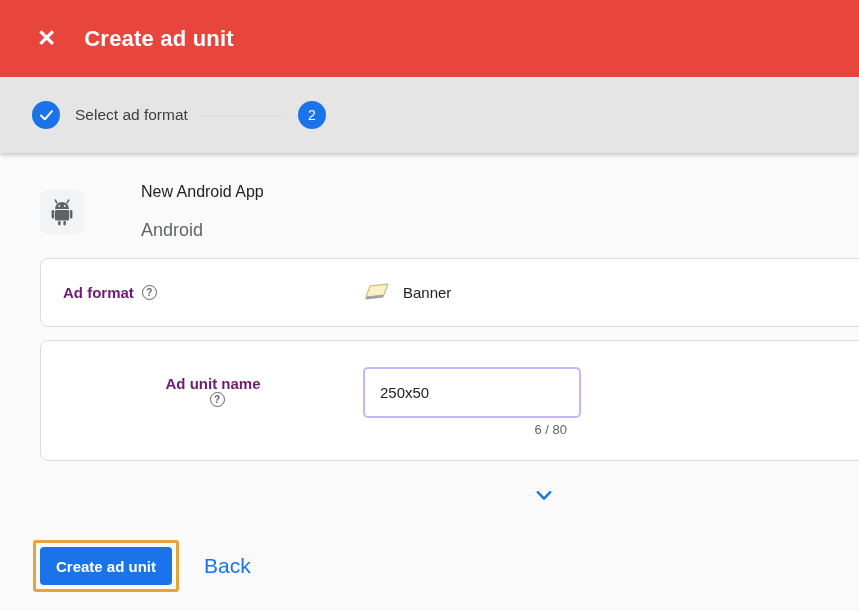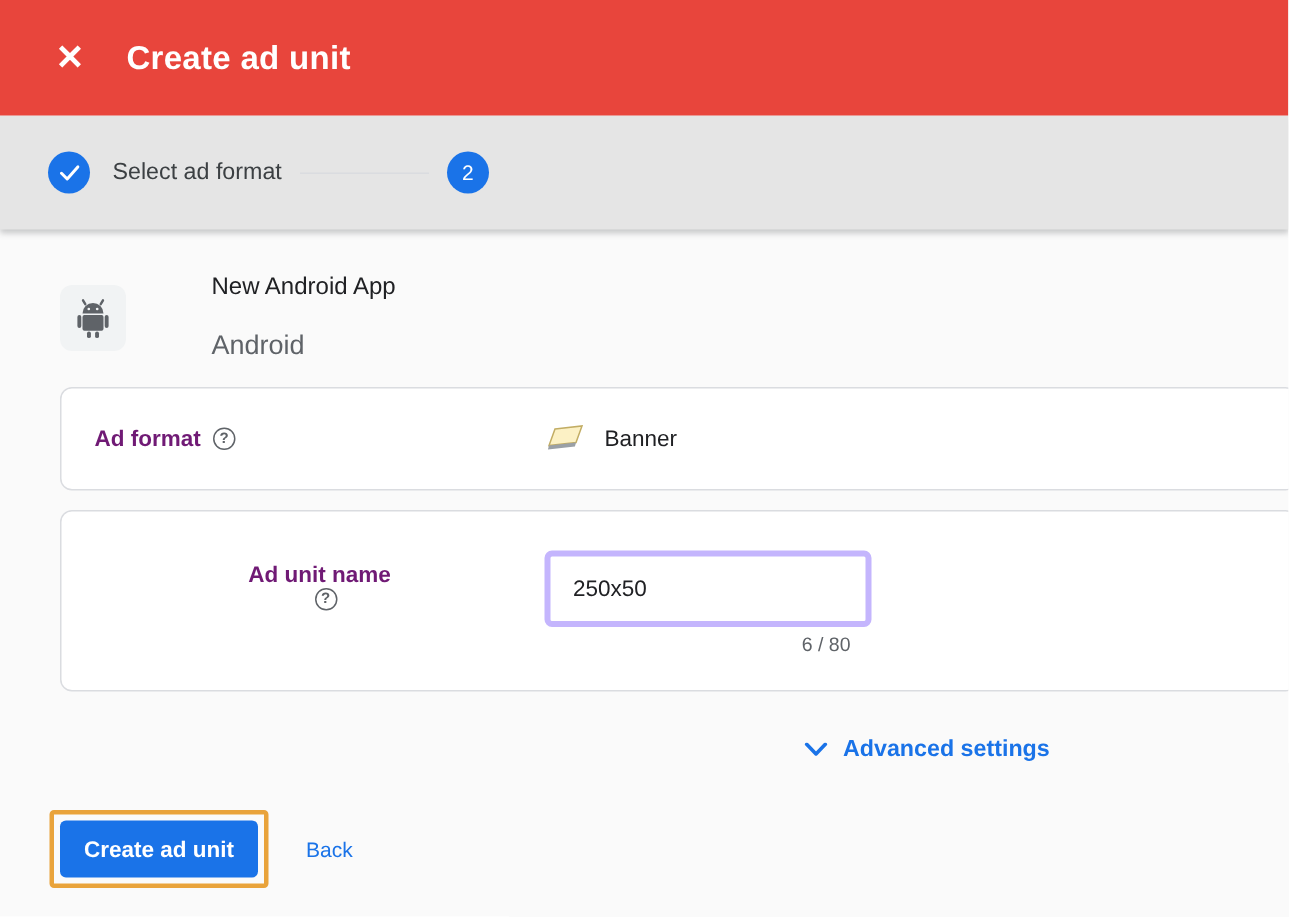--- a/index.html
+++ b/index.html
@@ -33,30 +33,30 @@
   .card-name { top: 187px; height: 121px; align-items: flex-start; padding-top: 26px; }
   .field-label-block { display: flex; align-items: center; width: 322px; padding-left: 22px; flex: none; }
   .card-name .field-label-block { margin-top: 8px; flex-direction: column; }
   .field-label { font-size: 15px; font-weight: 700; color: #701a75; white-space: nowrap; }
   .help-icon { width: 15px; height: 15px; border: 1.5px solid #5F6368; border-radius: 50%; display: inline-flex; align-items: center; justify-content: center; font-size: 10px; font-weight: 700; color: #5F6368; margin-left: 8px; flex: none; cursor: pointer; }
   .field-value-block { display: flex; align-items: center; }
   .banner-icon { display: inline-flex; }
   .field-value { font-size: 15px; color: #202124; margin-left: 12px; }
 
   .input-col { display: flex; flex-direction: column; }
-  .text-input { width: 218px; height: 51px; border: 4px solid #c4b5fd; border-radius: 5px; font-size: 15px; color: #202124; padding: 0 15px; font-family: inherit; background: #fff; outline: none; }
+  .text-input { width: 218px; height: 51px; border: 2px solid #c4b5fd; border-radius: 5px; font-size: 15px; color: #202124; padding: 0 15px; font-family: inherit; background: #fff; outline: none; }
   .char-counter { font-size: 13px; color: #5F6368; margin-top: 4px; text-align: right; padding-right: 14px; }
 
   .advanced { position: absolute; top: 338px; left: 536px; display: flex; align-items: center; cursor: pointer; }
   .advanced-label { color: #1A73E8; font-size: 15.5px; font-weight: 700; margin-left: 10px; }
 
   .footer { position: absolute; top: 387px; left: 33px; display: flex; align-items: center; }
   .highlight-box { border: 3px solid #E9A33B; border-radius: 3px; padding: 4px; }
   .create-btn { height: 38px; padding: 0 16px; background: #1A73E8; color: #fff; border: none; border-radius: 4px; font-size: 15px; font-weight: 600; font-family: inherit; cursor: pointer; }
-  .back-link { color: #1A73E8; font-size: 14px; font-weight: 500; margin-left: 25px; cursor: pointer; text-decoration: none; }
+  .back-link { color: #1A73E8; font-size: 21px; font-weight: 500; margin-left: 25px; cursor: pointer; text-decoration: none; }
 </style>
 </head>
 <body>
 
 <div class="screen">
 
   <header class="topbar">
     <span class="close">✕</span>
     <h1 class="title">Create ad unit</h1>
   </header>
@@ -127,21 +127,20 @@
         <div class="char-counter">6 / 80</div>
       </div>
     </section>
 
     <div class="advanced">
       <span style="display:inline-flex;">
         <svg width="16" height="10" viewBox="0 0 16 10">
             <path d="M1.8 1.2 L8 7.6 L14.2 1.2" stroke="#1A73E8" stroke-width="2.4" fill="none" stroke-linecap="round" stroke-linejoin="round"></path>
           </svg>
       </span>
-      <span class="advanced-label">Advanced settings</span>
     </div>
 
     <div class="footer">
       <div class="highlight-box">
         <button class="create-btn">Create ad unit</button>
       </div>
       <a class="back-link">Back</a>
     </div>
 
   </main>

